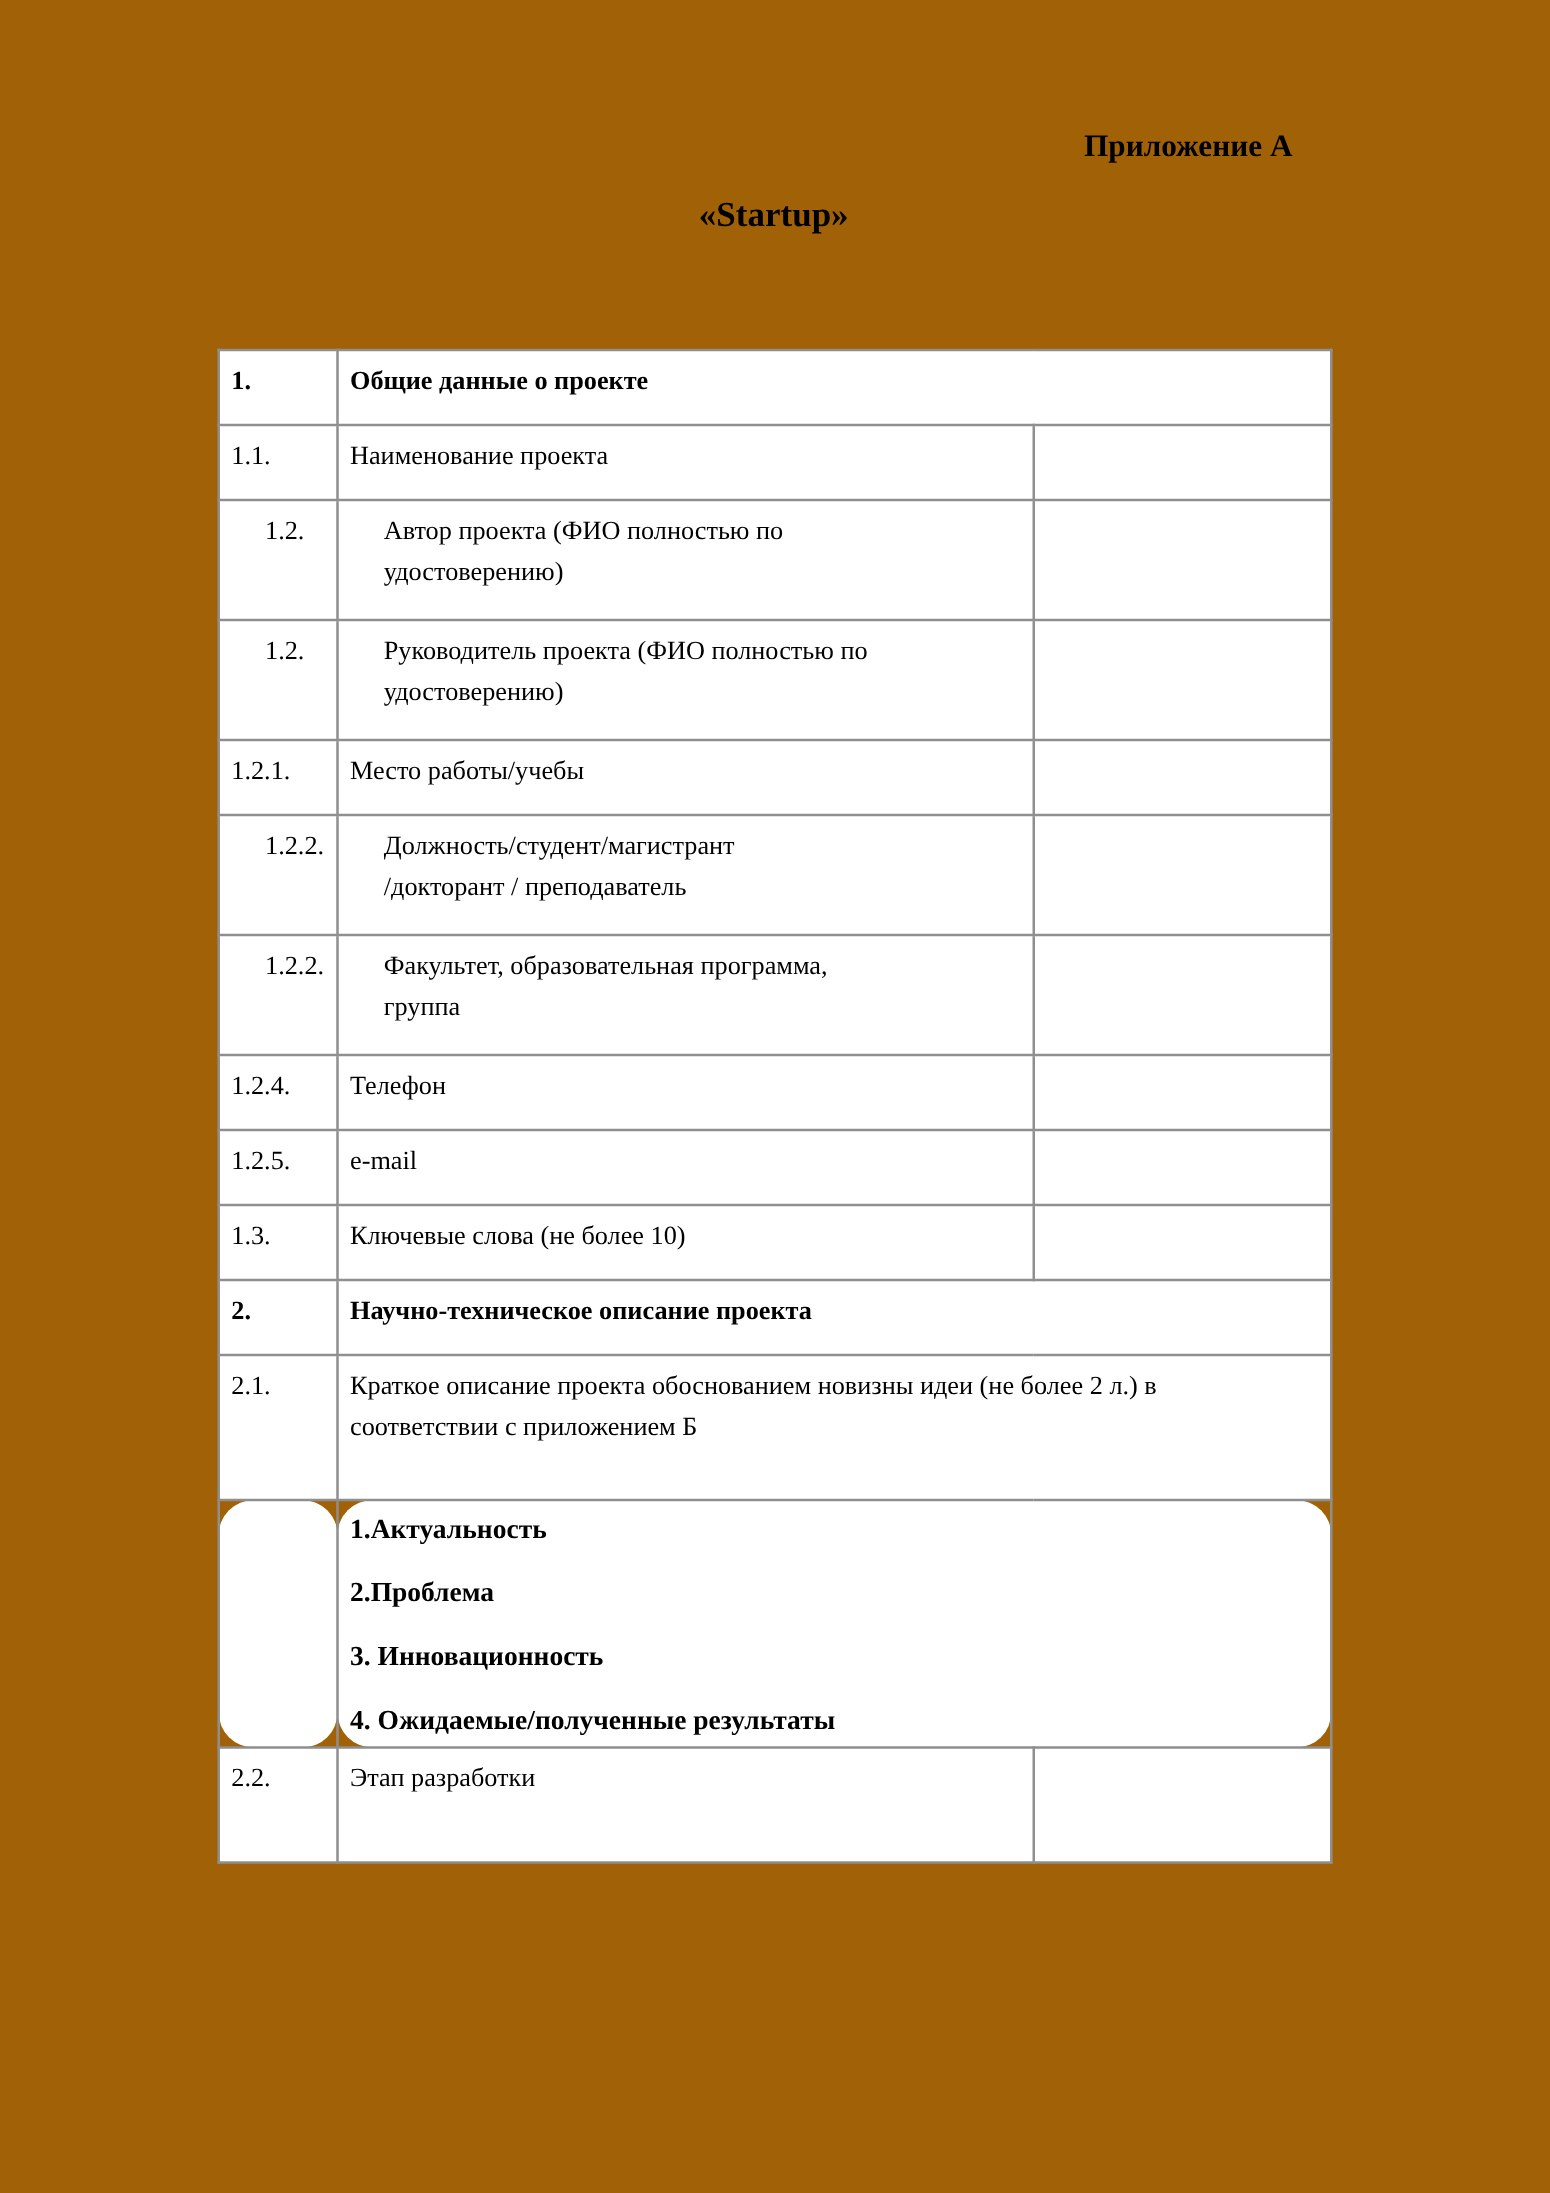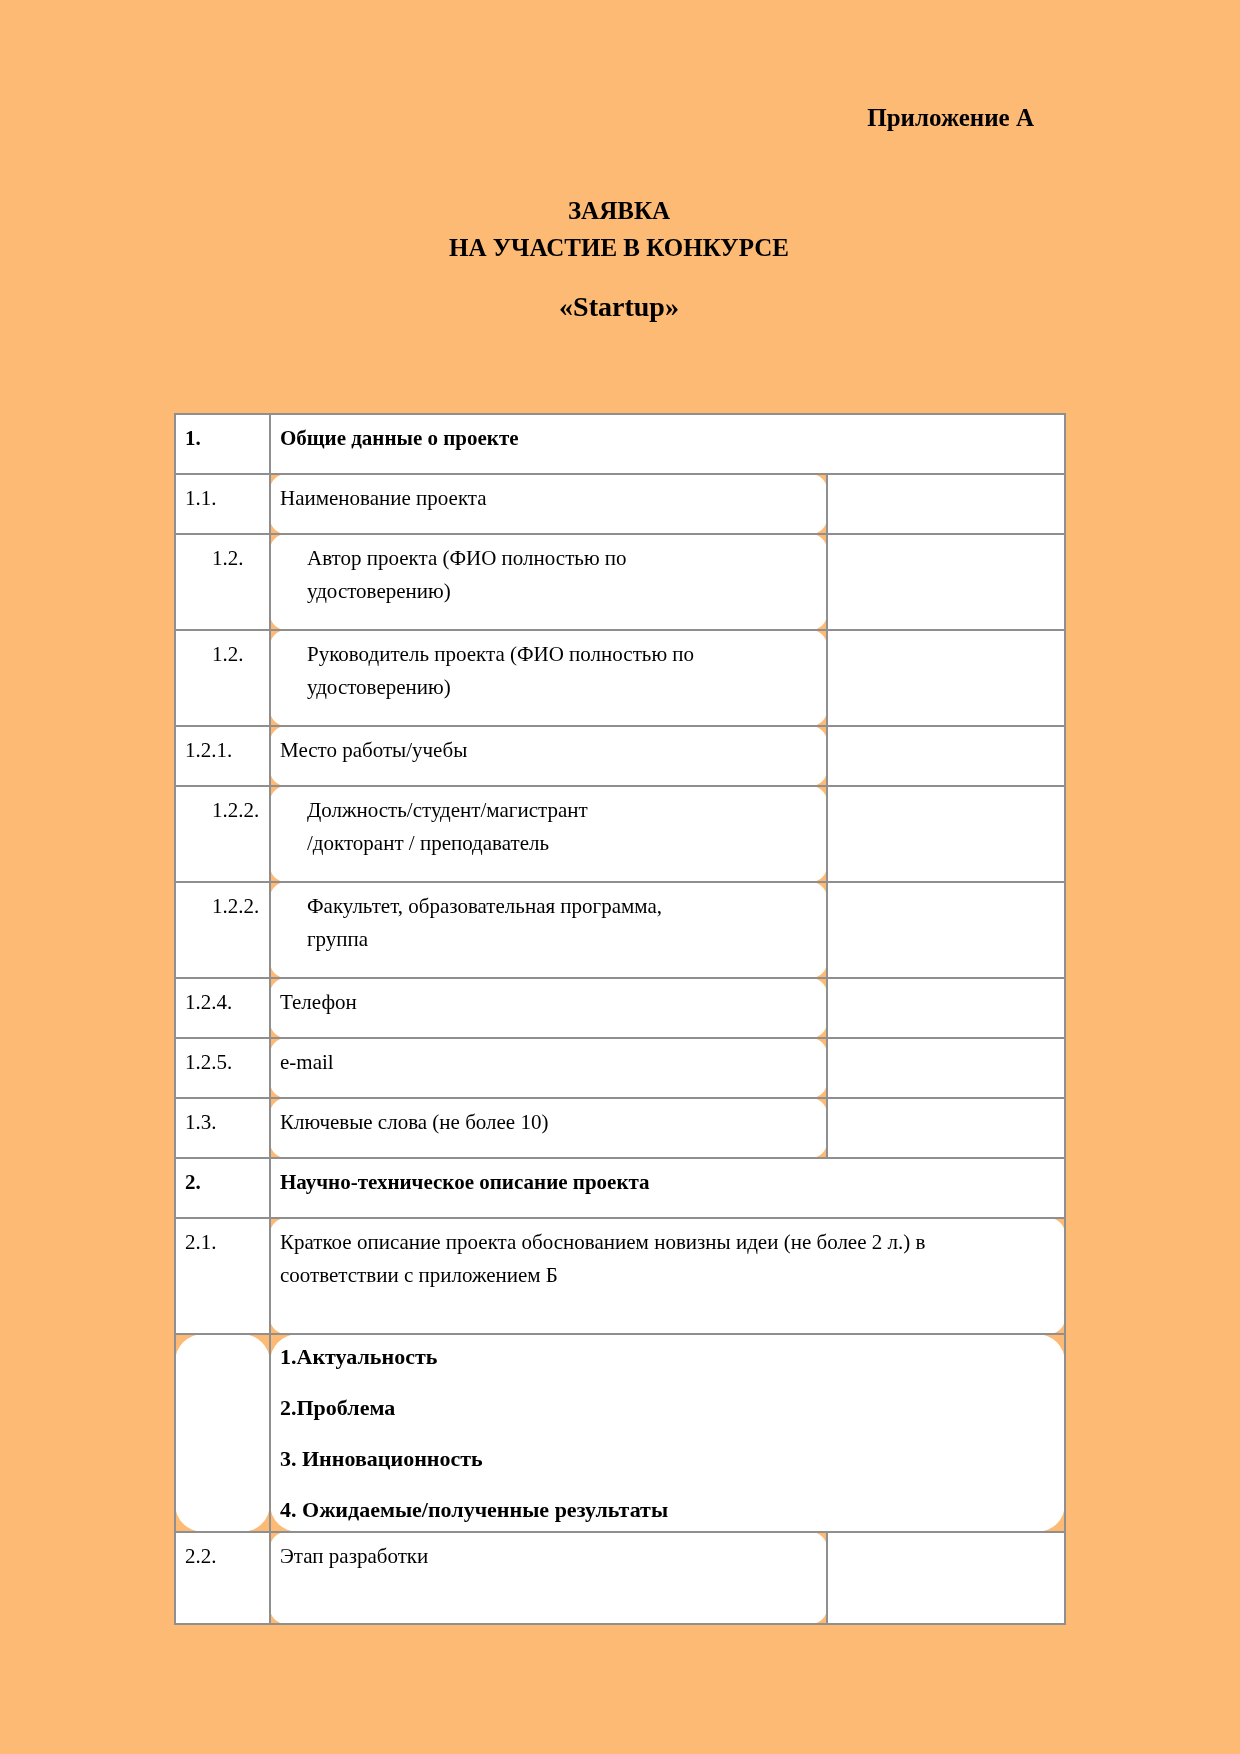--- a/index.html
+++ b/index.html
@@ -1,20 +1,20 @@
 <!DOCTYPE html>
 <html lang="ru"><head>
 <meta charset="utf-8">
 <style>
   * { margin: 0; padding: 0; box-sizing: border-box; }
   html, body { background: #ffffff; }
   .page {
     width: 1240px;
     height: 1754px;
-    background: #fdba74;
+    background: #a16207;
     color: #000000;
     font-family: "Liberation Serif", "DejaVu Serif", serif;
     overflow: hidden;
     position: relative;
   }
   .content {
     width: 890px;
     margin-left: 174px;
   }
   .annex {
@@ -52,21 +52,21 @@
     background: #ffffff;
   }
   col.c-num  { width: 95px;  }
   col.c-lab  { width: 557px; }
   col.c-val  { width: 238px; }
   .section-num { font-weight: bold; }
   .section-title {
     font-weight: bold;
     text-align: left;
   }
-  .lab { white-space: pre-line; border-radius: 16px; }
+  .lab { white-space: pre-line; }
   tr.r-head  td { height: 60px; }
   tr.r-1line td { height: 60px; }
   tr.r-2line td { height: 96px; padding-left: 36px; }
   tr.r-21    td { height: 116px; }
   tr.r-list  td { height: 178px; border-radius: 28px; }
   tr.r-22    td { height: 92px; }
   .list-item {
     font-weight: bold;
     font-size: 22px;
     margin-bottom: 21px;
@@ -75,24 +75,20 @@
   .list-item:last-child { margin-bottom: 0; }
 </style>
 </head>
 <body>
 
 <div class="page">
   <div class="content">
 
     <div class="annex">Приложение А</div>
 
-    <div class="title-block">
-      <div>ЗАЯВКА</div>
-      <div>НА УЧАСТИЕ В КОНКУРСЕ</div>
-    </div>
     <div class="subtitle">«Startup»</div>
 
     <table class="form">
       <colgroup>
         <col class="c-num">
           <col class="c-lab">
           <col class="c-val">
       </colgroup>
       <tbody>
 

